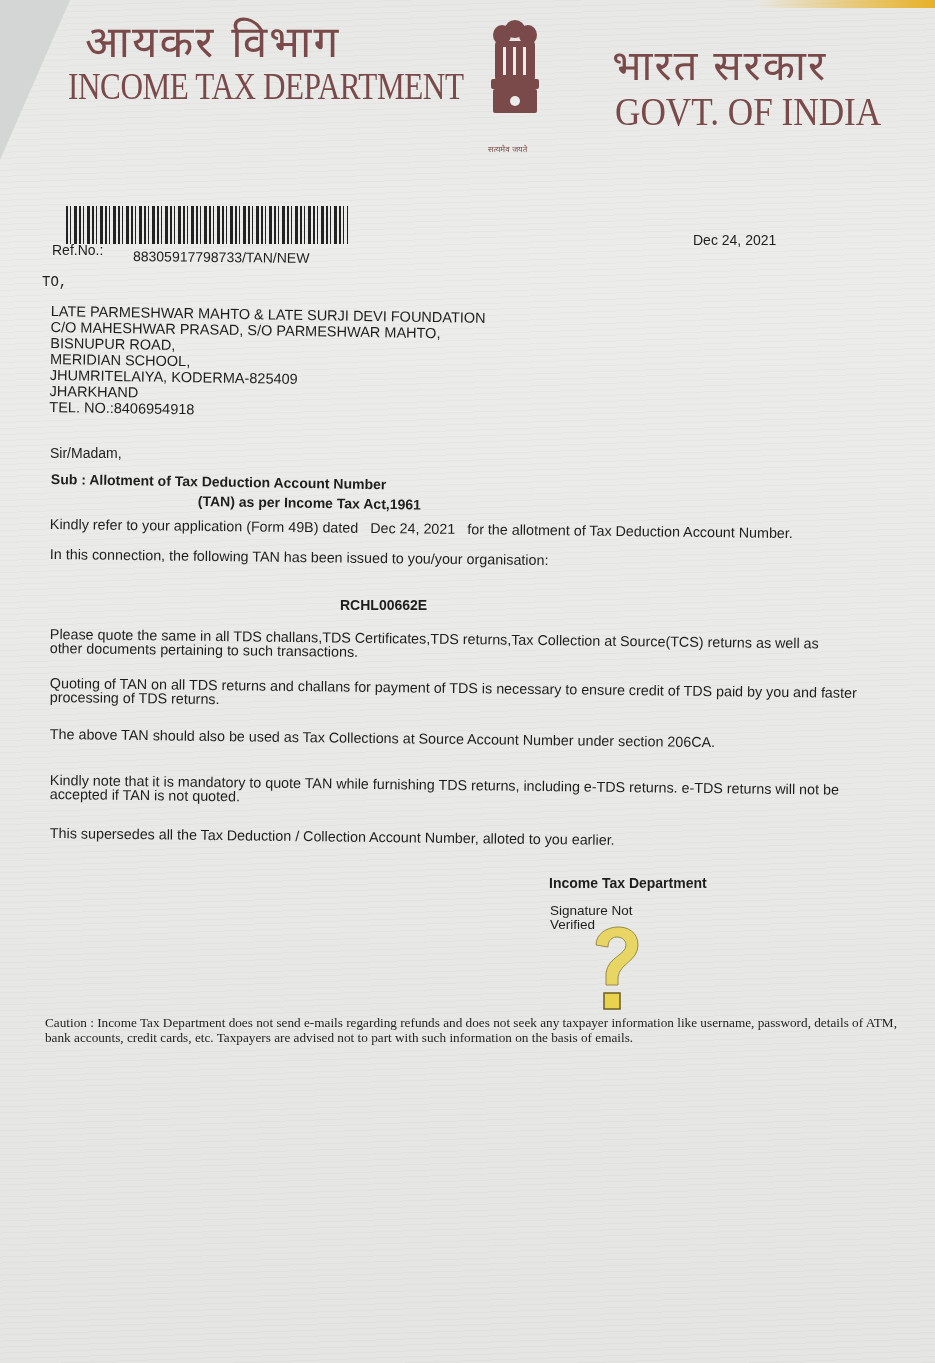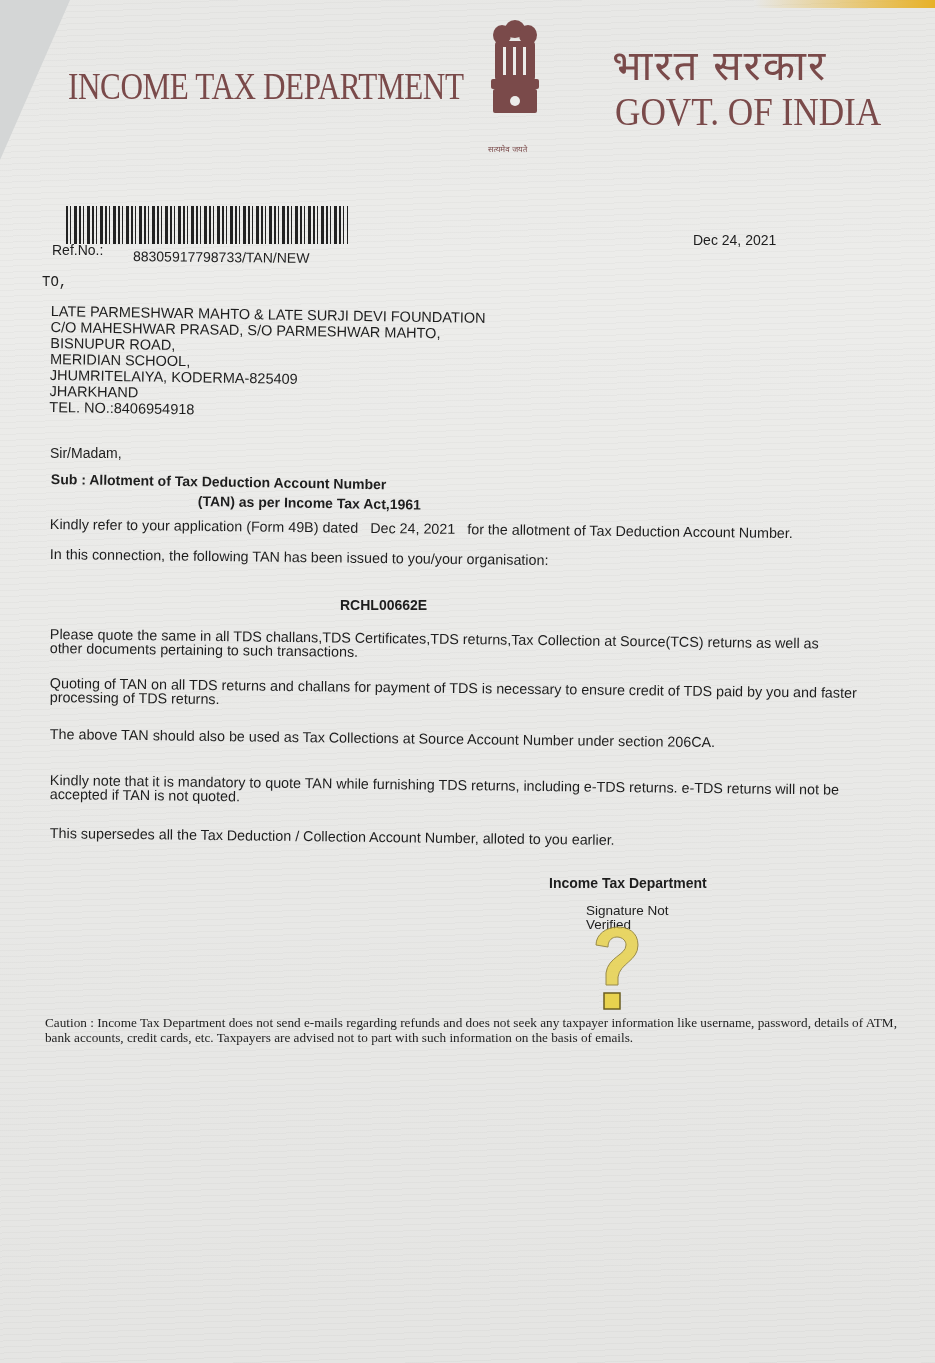--- a/index.html
+++ b/index.html
@@ -49,32 +49,33 @@
   .p1 { top:517px; white-space:nowrap; }
   .p1 .gap { display:inline-block; width:12px; }
   .p2 { top:547px; white-space:nowrap; }
   .tan { left:340px; top:598px; font-weight:bold; }
   .p3 { top:627px; width:800px; }
   .p4 { top:676px; width:815px; }
   .p5 { top:727px; white-space:nowrap; }
   .p6 { top:773px; width:820px; }
   .p7 { top:826px; white-space:nowrap; }
   .sig-dept { left:549px; top:876px; font-weight:bold; font-size:14px; }
-  .sig-status { position:absolute; left:550px; top:904px; font-size:13.5px; line-height:14px; width:100px;margin-left:36px; }
+  .sig-status { position:absolute; left:550px; top:904px; font-size:13.5px; line-height:14px; width:100px; }
   .sig-details { position:absolute; left:550px; top:936px; font-size:9px; line-height:9.5px; width:130px; }
   .qmark { position:absolute; left:586px; top:915px; width:60px; height:100px; }
   .caution { position:absolute; left:45px; top:1015px; width:880px; font-family:"Liberation Serif", serif; font-size:13.5px; line-height:15px; transform:scaleX(0.98); transform-origin:left top; }
 </style>
 </head>
 <body>
 
 <div class="page">
   <div class="corner-shadow"></div>
   <div class="gold-strip"></div>
 
+  <div class="hdr hindi-left">आयकर विभाग</div>
   <div class="hdr eng-left">INCOME TAX DEPARTMENT</div>
 
   <svg class="emblem" viewBox="0 0 60 105">
     <g fill="#7a4a4a">
       <ellipse cx="30" cy="14" rx="10" ry="9"></ellipse>
       <ellipse cx="17" cy="20" rx="9" ry="10"></ellipse>
       <ellipse cx="43" cy="20" rx="9" ry="10"></ellipse>
       <rect x="10" y="26" width="40" height="40" rx="4"></rect>
       <rect x="6" y="64" width="48" height="10" rx="2"></rect>
       <rect x="8" y="74" width="44" height="24" rx="2"></rect>

